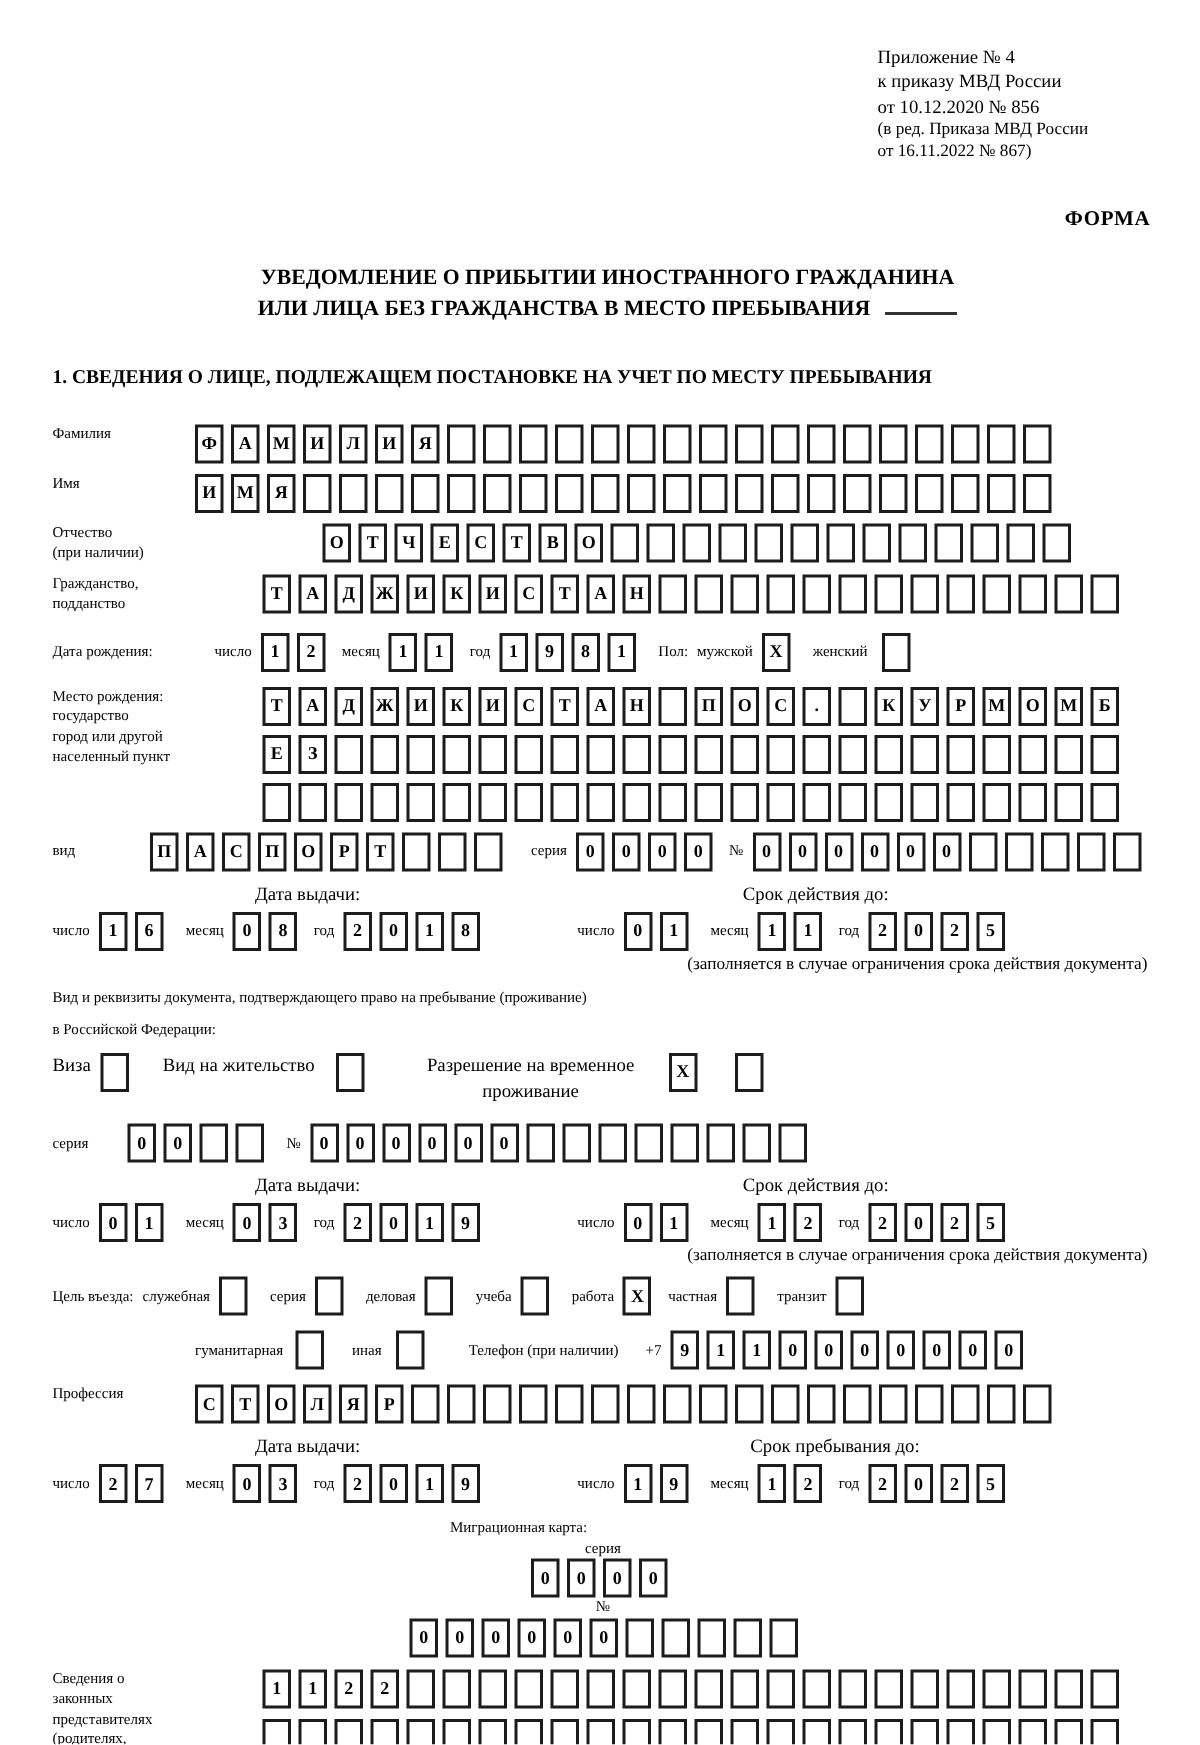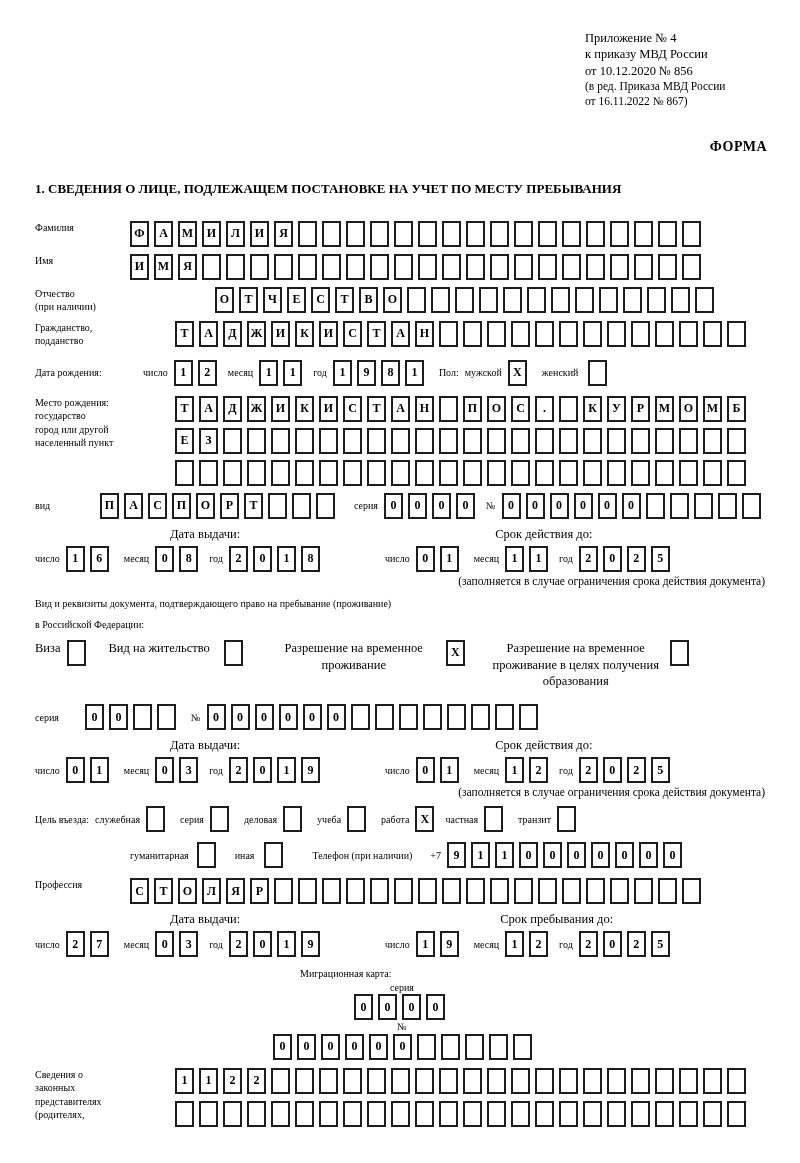--- a/index.html
+++ b/index.html
@@ -41,20 +41,24 @@
   <div class="hdr-right">
     <div>Приложение № 4</div>
     <div>к приказу МВД России</div>
     <div>от 10.12.2020 № 856</div>
     <div class="sub">(в ред. Приказа МВД России</div>
     <div class="sub">от 16.11.2022 № 867)</div>
   </div>
 
   <div class="forma">ФОРМА</div>
 
+  <div class="title">
+    <div>УВЕДОМЛЕНИЕ О ПРИБЫТИИ ИНОСТРАННОГО ГРАЖДАНИНА</div>
+    <div><span>ИЛИ ЛИЦА БЕЗ ГРАЖДАНСТВА В МЕСТО ПРЕБЫВАНИЯ</span><span class="blank-line"></span></div>
+  </div>
 
   <div class="section-title">1. СВЕДЕНИЯ О ЛИЦЕ, ПОДЛЕЖАЩЕМ ПОСТАНОВКЕ НА УЧЕТ ПО МЕСТУ ПРЕБЫВАНИЯ</div>
 
   <div class="frow" style="margin-top:24px;">
     <span class="lbl w95">Фамилия</span>
     <span class="cells">
         <span class="cell">Ф</span>
         <span class="cell">А</span>
         <span class="cell">М</span>
         <span class="cell">И</span>
@@ -382,21 +386,20 @@
         <span class="cell"></span>
       </span>
     <span class="permit-lbl" style="margin-right:14px;">Вид на жительство</span>
     <span class="cells" style="margin-right:22px;">
         <span class="cell"></span>
       </span>
     <span class="permit-lbl" style="width:168px;margin-right:8px;">Разрешение на временное проживание</span>
     <span class="cells" style="margin-right:20px;">
         <span class="cell">X</span>
       </span>
-    <span class="permit-lbl" style="width:172px;margin-right:8px;">Разрешение на временное проживание в целях получения образования</span>
     <span class="cells">
         <span class="cell"></span>
       </span>
   </div>
 
   <div class="frow" style="margin-top:14px;align-items:center;">
     <span class="lbl" style="width:50px;">серия</span>
     <span class="cells mr10">
         <span class="cell">0</span>
         <span class="cell">0</span>

